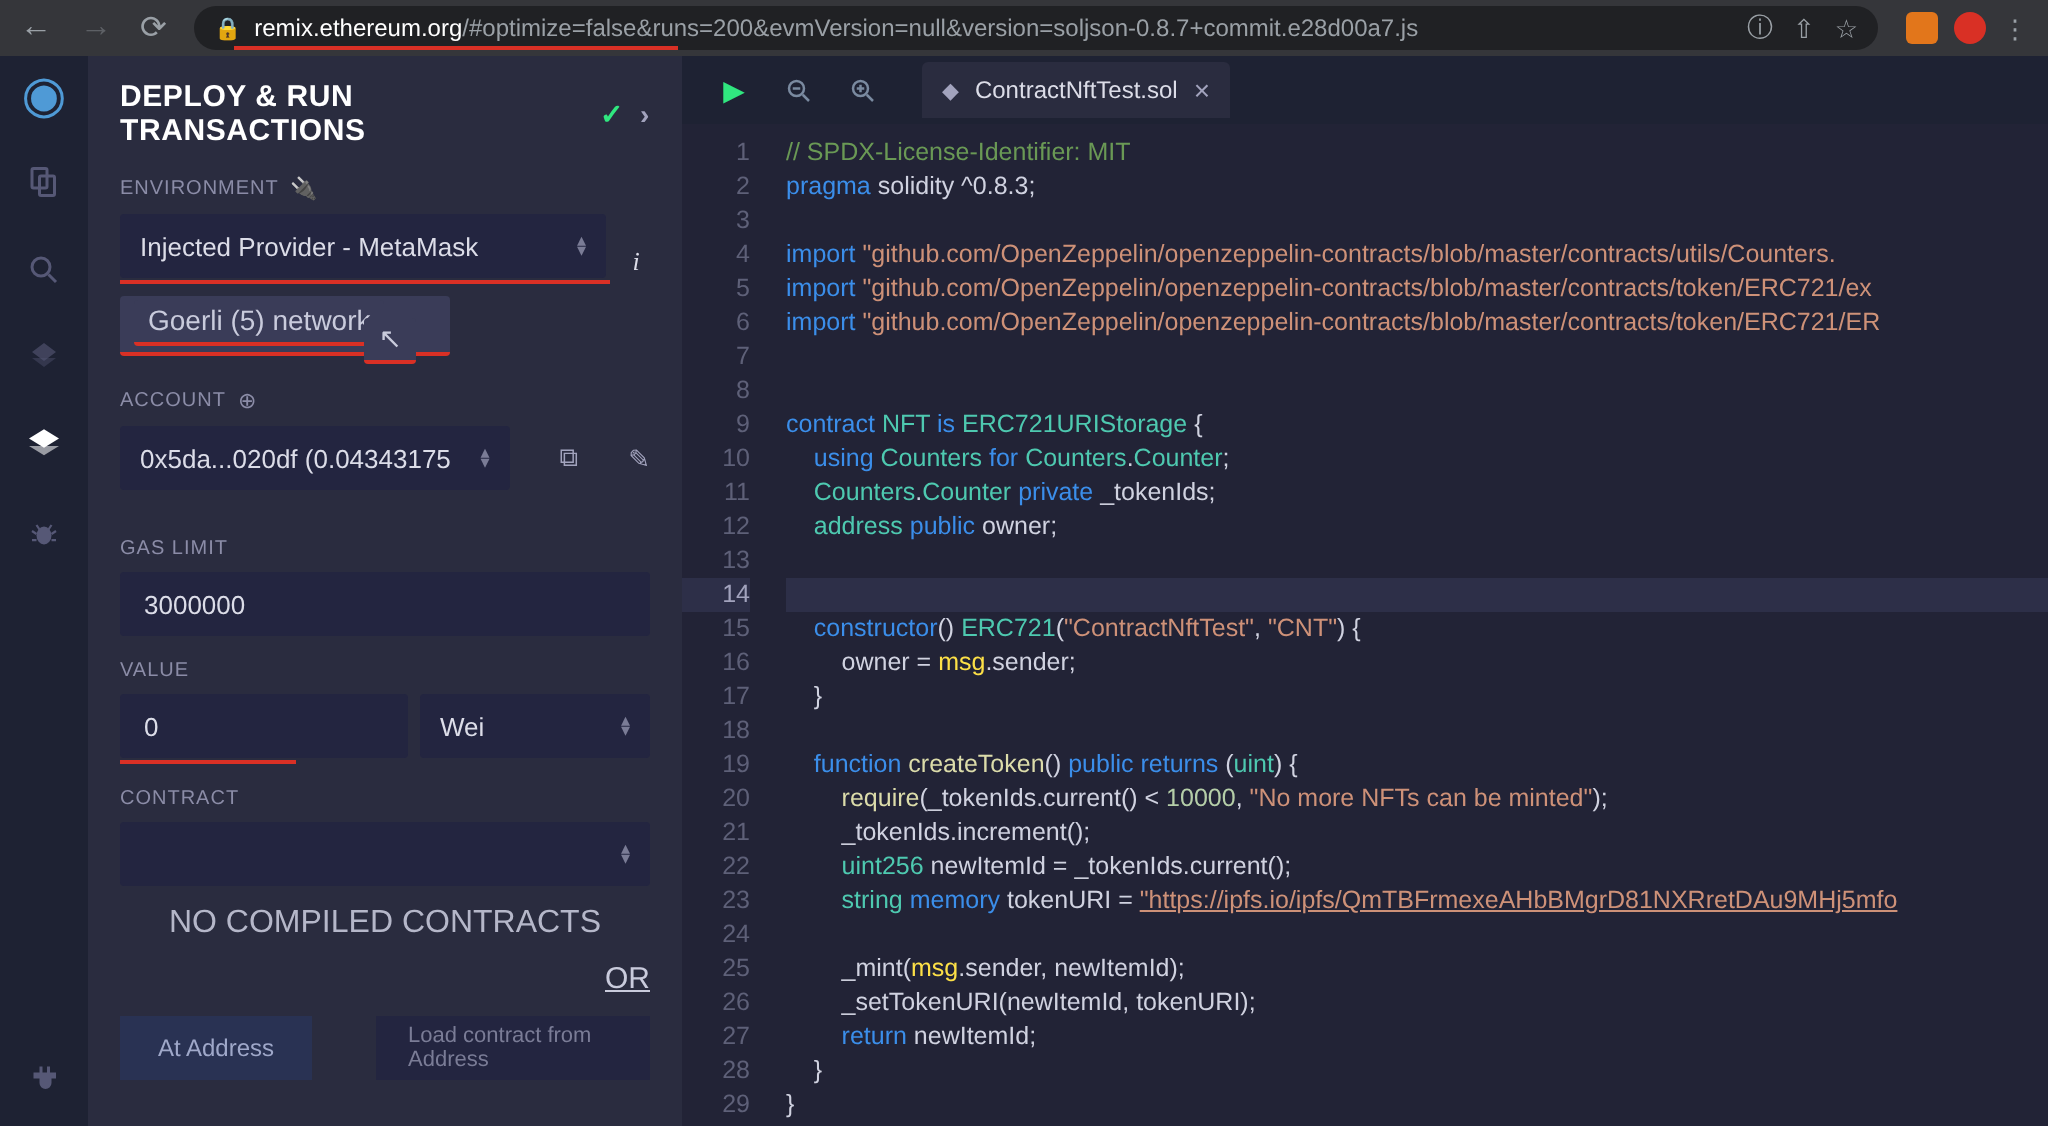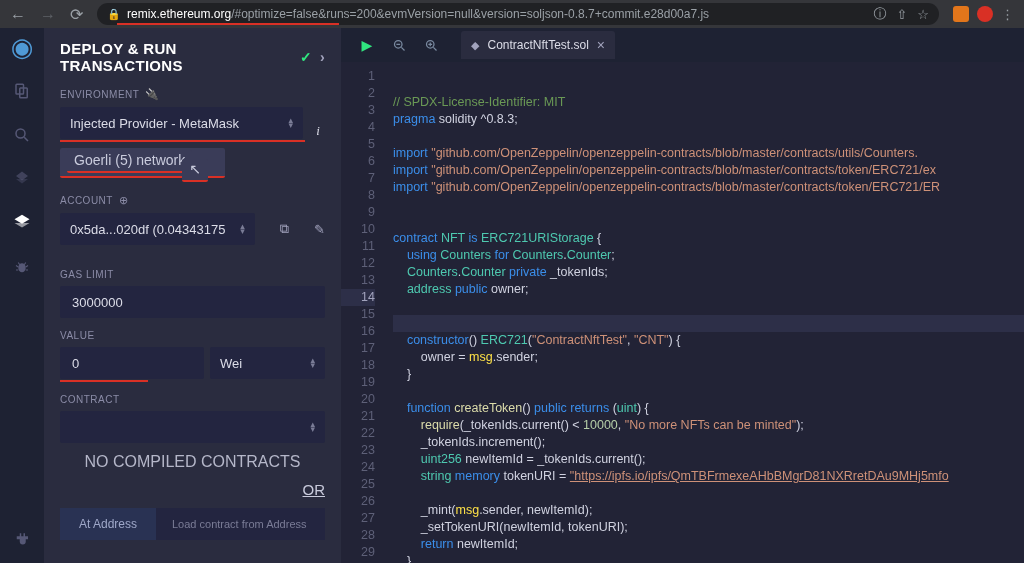--- a/index.html
+++ b/index.html
@@ -35,35 +35,35 @@
 .acct-row { display: flex; align-items: center; gap: 25px; margin-bottom: 12px; }
 .acct-sel { flex: 1; }
 .mini-icon { color: #a2a3bd; font-size: 13px; }
 .input-ctl { width: 100%; background: #232540; border: none; border-radius: 2px; height: 32px; padding: 0 12px; color: #dcdde8; font-size: 13px; }
 .value-row { display: flex; gap: 6px; }
 .value-row .select-ctl { flex: 0 0 115px; }
 .value-underline { height: 2px; background: #d93025; margin: 1px 0 0 0; width: 88px; }
 .contract-sel { background: #232540; height: 32px; border-radius: 2px; display:flex; align-items:center; justify-content:flex-end; padding-right:10px;}
 .no-compiled { text-align: center; color: #b5b7c9; font-size: 16px; margin-top: 10px; }
 .or-text { text-align: right; color: #c9cbdc; font-size: 15px; margin: 10px 0; text-decoration: underline; }
-.addr-row { display: flex; height: 32px; }
+.addr-row { display: flex; height: 32px; gap: 32px; }
 .addr-btn { background: #293253; color: #9fa8c9; font-size: 12px; width: 96px; display: flex; align-items: center; justify-content: center; }
 .addr-input { flex: 1; background: #232540; color: #7a7c96; font-size: 11px; display: flex; align-items: center; padding-left: 16px; }
 .tx-recorded { border-top: 1px solid #383a52; margin: 18px -16px 0 -16px; padding: 14px 16px; display: flex; align-items: center; gap: 8px; color: #c9cbdc; font-size: 13px; }
 .editor-area { flex: 1; background: #222336; display: flex; flex-direction: column; overflow: hidden; }
 .ed-toolbar { height: 34px; display: flex; align-items: center; padding-left: 12px; gap: 4px; background: #1e2233; }
 .tool-btn { width: 28px; height: 28px; display: flex; align-items: center; justify-content: center; color: #7a8aa0; font-size: 14px; }
 .play-btn { color: #30e67f; }
 .ed-tab { margin-left: 12px; display: flex; align-items: center; background: #2a2c3f; height: 28px; padding: 0 10px; border-radius: 3px 3px 0 0; gap: 8px; color: #dcdde8; font-size: 12px; }
 .tab-icon { color: #a2a3bd; font-size: 11px; }
 .tab-close { color: #a2a3bd; font-size: 14px; }
 .code-area { flex: 1; display: flex; background: #222336; font-family: "Menlo", "Consolas", monospace; font-size: 12.5px; line-height: 17px; overflow: hidden; }
 .gutter { width: 44px; text-align: right; padding: 6px 10px 0 0; color: #5e6078; background: #222336; }
 .gut-hl { background: #2d2f48; color: #a2a3bd; display: block; }
-.code-body { flex: 1; padding: 6px 0 0 8px; white-space: pre; color: #d0d2e0; overflow: hidden; margin-top: 26px; }
+.code-body { flex: 1; padding: 6px 0 0 8px; white-space: pre; color: #d0d2e0; overflow: hidden; }
 .ln-hl { background: #2d2f48; display: inline-block; width: 100%; }
 .k-kw { color: #3b8eea; }
 .k-ty { color: #4ec9b0; }
 .k-fn { color: #dcdcaa; }
 .k-str { color: #ce9178; }
 .k-num { color: #b5cea8; }
 .k-cm { color: #6a9955; }
 .k-var { color: #fde047; }
 .k-link { text-decoration: underline; }
 .sect { margin-bottom: 12px; }

